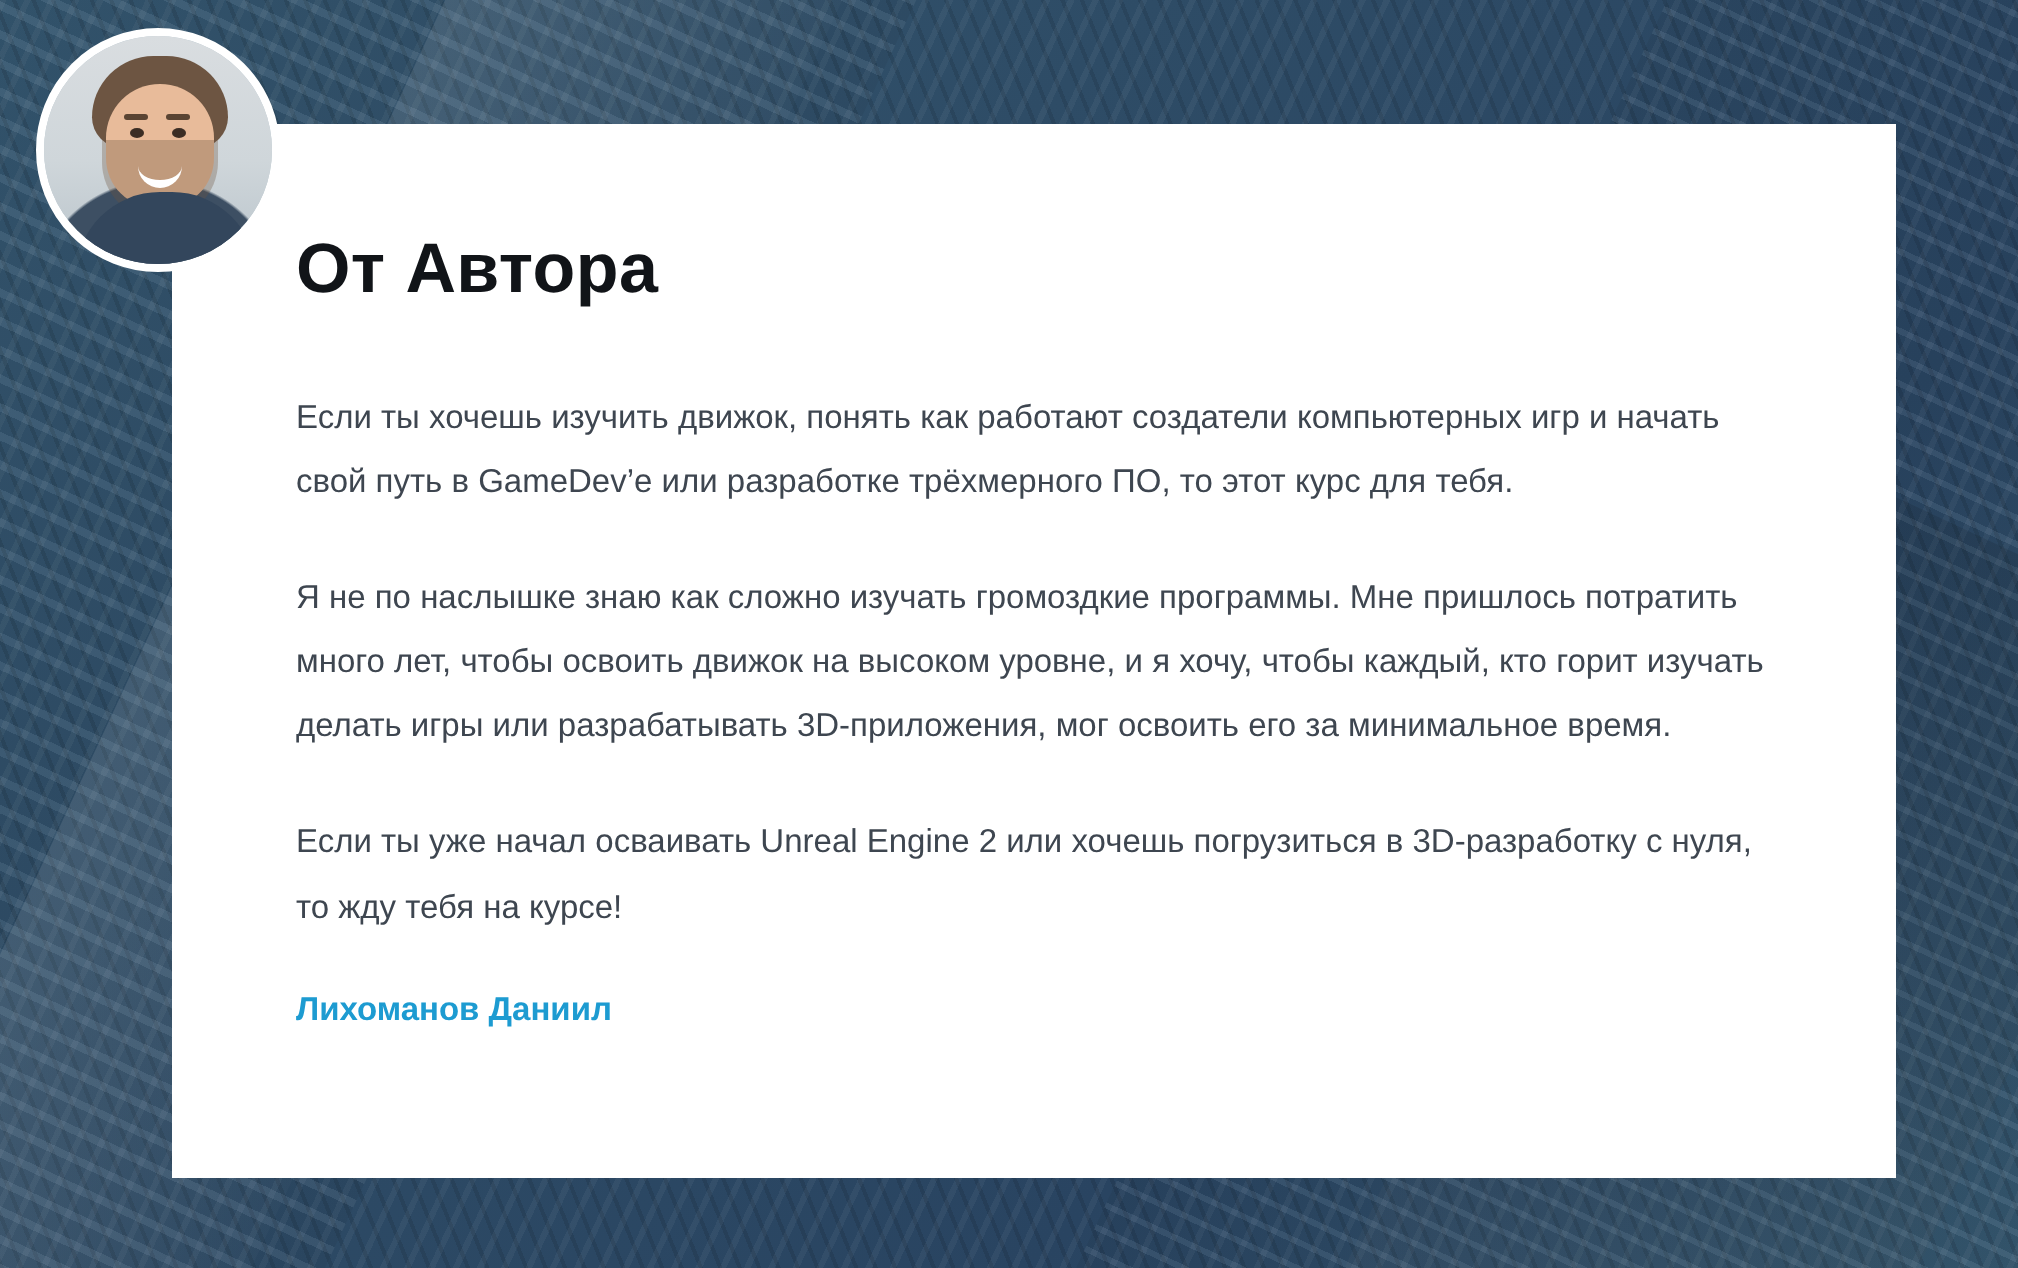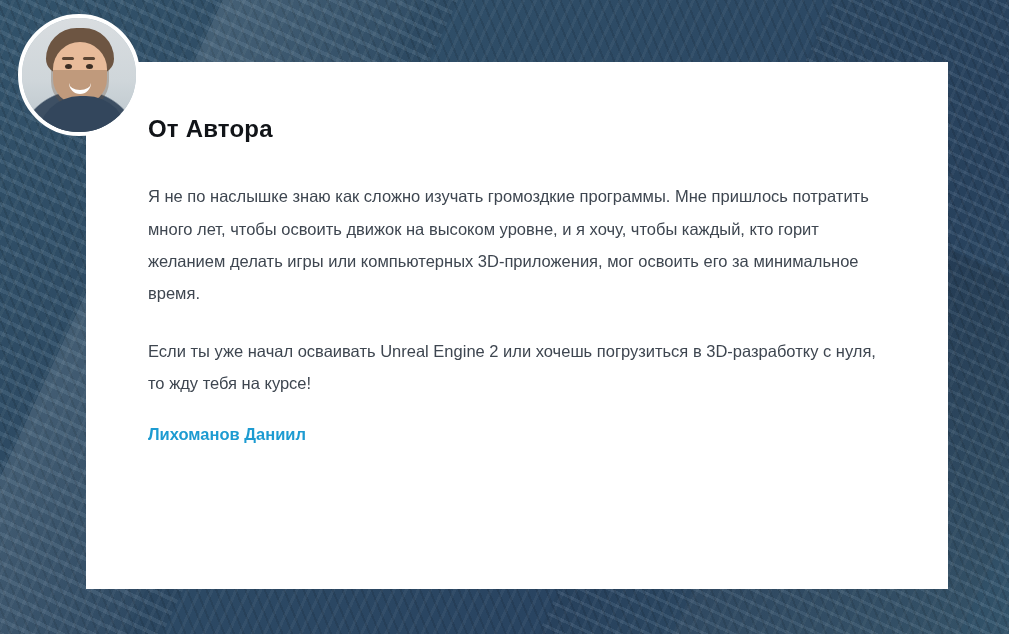--- a/index.html
+++ b/index.html
@@ -158,21 +158,21 @@
   .avatar .shirt {
     position: absolute;
     left: 16px; bottom: -6px;
     width: 90px; height: 42px;
     background: #33465c;
     border-radius: 44px 44px 0 0;
   }
 
   h1.title {
     margin: 0 0 38px 0;
-    font-size: 24px;
+    font-size: 35px;
     line-height: 1.1;
     font-weight: bold;
     color: #111418;
     letter-spacing: 0.2px;
   }
 
   p.para {
     margin: 0 0 26px 0;
     font-size: 16.5px;
     line-height: 1.95;
@@ -192,21 +192,22 @@
 <div class="page">
 
   <div class="band band-a"></div>
   <div class="band band-b"></div>
   <div class="band band-c"></div>
   <div class="band band-d"></div>
 
   <div class="card">
     <h1 class="title">От Автора</h1>
 
-    <p class="para">Я не по наслышке знаю как сложно изучать громоздкие программы. Мне пришлось потратить много лет, чтобы освоить движок на высоком уровне, и я хочу, чтобы каждый, кто горит желанием делать игры или компьютерных 3D-приложения, мог освоить его за минимальное время.</p>
+    <p class="para">Если ты хочешь изучить движок, понять как работают создатели компьютерных игр и начать свой путь в GameDev’e или разработке трёхмерного ПО, то этот курс для тебя.</p>
+    <p class="para">Я не по наслышке знаю как сложно изучать громоздкие программы. Мне пришлось потратить много лет, чтобы освоить движок на высоком уровне, и я хочу, чтобы каждый, кто горит изучать делать игры или разрабатывать 3D-приложения, мог освоить его за минимальное время.</p>
     <p class="para">Если ты уже начал осваивать Unreal Engine 2 или хочешь погрузиться в 3D-разработку с нуля, то жду тебя на курсе!</p>
 
     <div class="signature">Лихоманов Даниил</div>
   </div>
 
   <div class="avatar">
     <div class="photo">
       <div class="hair"></div>
       <div class="face"></div>
       <div class="beard"></div>

